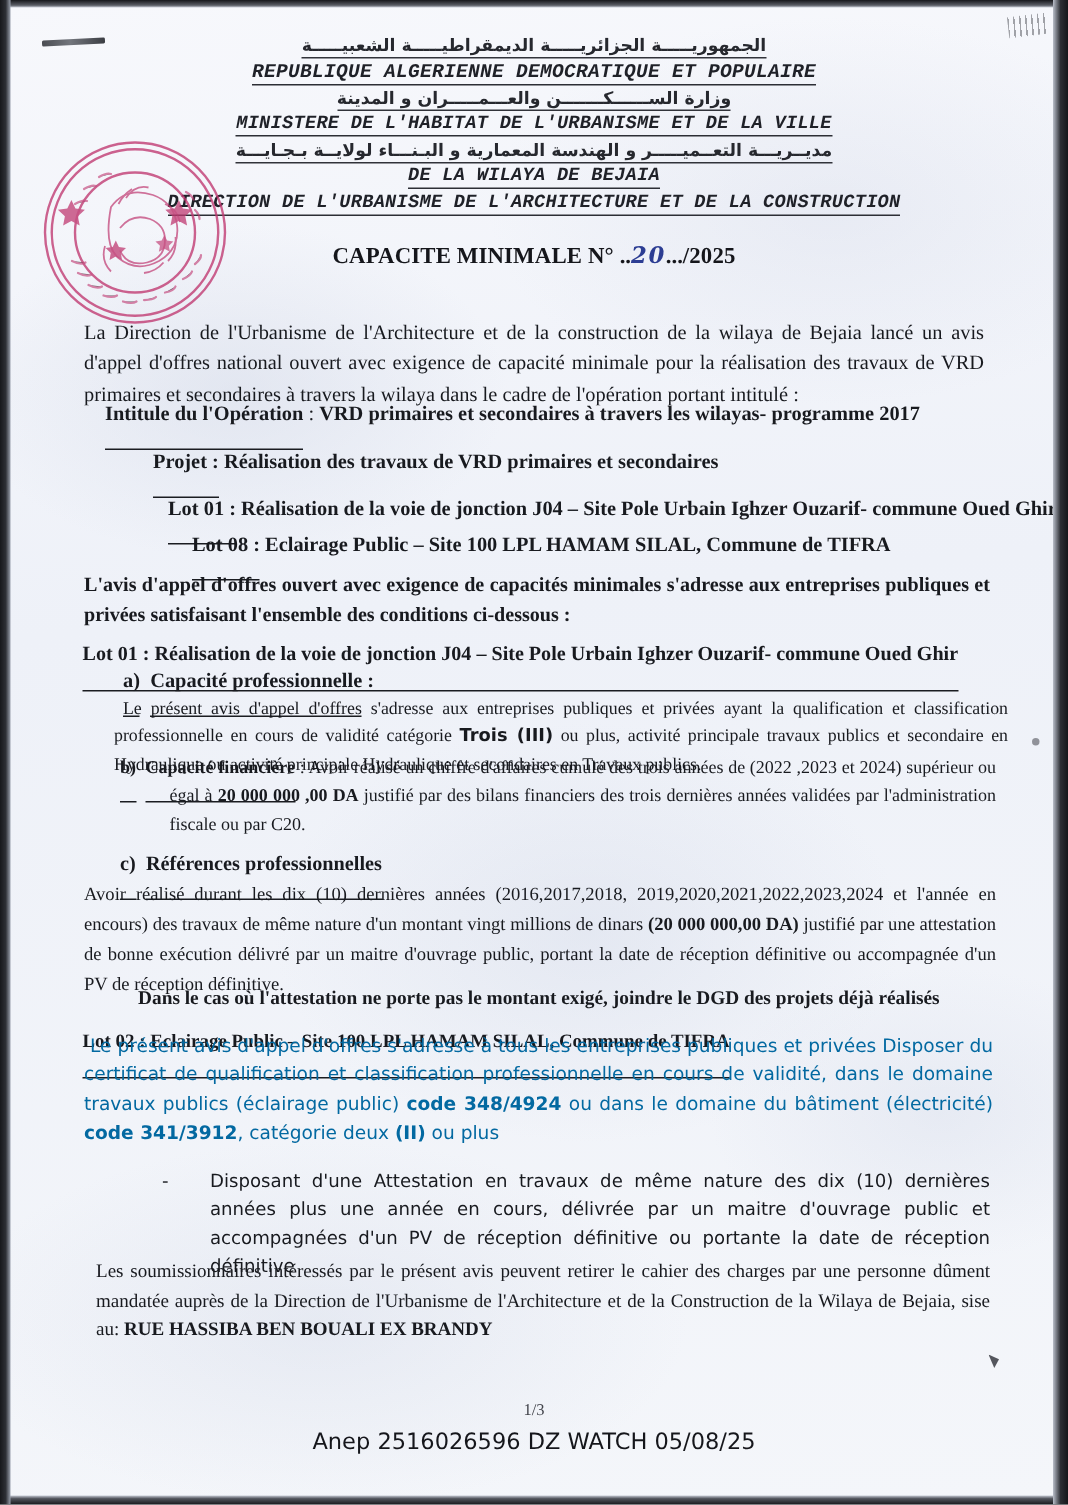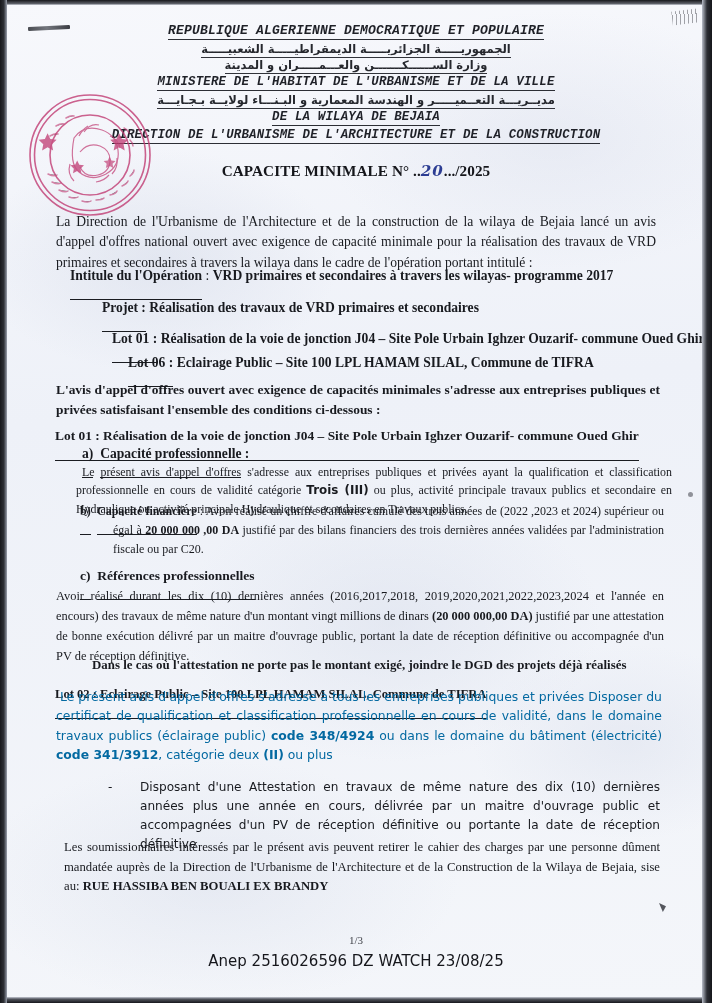--- a/index.html
+++ b/index.html
@@ -208,22 +208,22 @@
 </head>
 <body>
 
 <div id="page">
 
   <div id="paper-texture"></div>
 
   <div id="content">
 
     <div id="hdr">
+      <div class="hdr-line ar"><span>الجمهوريـــــة الجزائريـــــة الديمقراطيـــــة الشعبيـــــة</span></div>
       <div class="hdr-line fr"><span>REPUBLIQUE ALGERIENNE DEMOCRATIQUE ET POPULAIRE</span></div>
-      <div class="hdr-line ar"><span>الجمهوريـــــة الجزائريـــــة الديمقراطيـــــة الشعبيـــــة</span></div>
       <div class="hdr-line ar"><span>وزارة الســــــكـــــــن والعـــمـــــران و المدينة</span></div>
       <div class="hdr-line fr small"><span>MINISTERE DE L'HABITAT DE L'URBANISME ET DE LA VILLE</span></div>
       <div class="hdr-line ar"><span>مديــريـــة التعــميـــــر و الهندسة المعمارية و البـنـــاء لولايــة بـجـايـــة</span></div>
       <div class="hdr-line fr small"><span>DE LA WILAYA DE BEJAIA</span></div>
       <div class="hdr-line fr small"><span>DIRECTION DE L'URBANISME DE L'ARCHITECTURE ET DE LA CONSTRUCTION</span></div>
     </div>
 
     <div id="stamp">
       <svg viewBox="0 0 128 126" xmlns="http://www.w3.org/2000/svg">
         <g fill="none" stroke="#c03a72" stroke-width="1.6" opacity="0.9">
@@ -275,21 +275,21 @@
     </div>
 
     <div class="p just" id="intro">La Direction de l'Urbanisme de l'Architecture et de la construction de la wilaya de Bejaia lancé un avis d'appel d'offres national ouvert avec exigence de capacité minimale pour la réalisation des travaux de VRD primaires et secondaires à travers la wilaya dans le cadre de l'opération portant intitulé :</div>
 
     <div class="p" id="op-line"><span class="b uw">Intitule du l'Opération</span><span> : </span><span class="b">VRD primaires et secondaires à travers les wilayas- programme 2017</span></div>
 
     <div class="p" id="projet"><span class="uw">Projet :</span><span> Réalisation des travaux de VRD primaires et secondaires</span></div>
 
     <div class="p" id="lot01-l"><span class="uw">Lot 01 :</span><span> Réalisation de la voie de jonction J04 – Site Pole Urbain Ighzer Ouzarif- commune Oued Ghir</span></div>
 
-    <div class="p" id="lot02-l"><span class="uw">Lot 06 :</span><span> Eclairage Public – Site 100 LPL HAMAM SILAL, Commune de TIFRA</span></div>
+    <div class="p" id="lot02-l"><span class="uw">Lot 08 :</span><span> Eclairage Public – Site 100 LPL HAMAM SILAL, Commune de TIFRA</span></div>
 
     <div class="p just" id="avis-bold">L'avis d'appel d'offres ouvert avec exigence de capacités minimales s'adresse aux entreprises publiques et privées satisfaisant l'ensemble des conditions ci-dessous :</div>
 
     <div class="p uw" id="lot01-head">Lot 01 : Réalisation de la voie de jonction J04 – Site Pole Urbain Ighzer Ouzarif- commune Oued Ghir</div>
 
     <div class="p" id="cap-pro-h"><span class="uw">a)</span>&nbsp;&nbsp;<span class="uw">Capacité professionnelle</span><span> :</span></div>
 
     <div class="p just" id="cap-pro-p">&nbsp;<span>Le présent avis d'appel d'offres s'adresse aux entreprises publiques et privées ayant la qualification et classification professionnelle en cours de validité catégorie </span><span class="b sans">Trois</span><span class="b sans"> (III)</span><span> ou plus, activité principale travaux publics et secondaire en Hydraulique ou activité principale Hydraulique et secondaires en Travaux publics.</span></div>
 
     <div class="p just" id="cap-fin">
@@ -307,21 +307,21 @@
     <div class="p just sans" id="lot02-p">&nbsp;<span>Le présent avis d'appel d'offres s'adresse à tous les entreprises publiques et privées Disposer du certificat de qualification et classification professionnelle en cours de validité, dans le domaine travaux publics (éclairage public) </span><span class="b">code 348/4924</span><span> ou dans le domaine du bâtiment (électricité) </span><span class="b">code 341/3912</span><span>, catégorie deux </span><span class="b">(II)</span><span> ou plus</span></div>
 
     <div class="p just sans" id="lot02-bullet">
       <span class="dash">-</span>
       <span class="btxt">Disposant d'une Attestation en travaux de même nature des dix (10) dernières années plus une année en cours, délivrée par un maitre d'ouvrage public et accompagnées d'un PV de réception définitive ou portante la date de réception définitive</span>
     </div>
 
     <div class="p just" id="closing"><span>Les soumissionnaires intéressés par le présent avis peuvent retirer le cahier des charges par une personne dûment mandatée auprès de  la Direction  de  l'Urbanisme  de l'Architecture et  de  la  Construction de la  Wilaya  de Bejaia, sise au: </span><span class="b">RUE HASSIBA BEN BOUALI EX BRANDY</span></div>
 
     <div class="p" id="pagenum">1/3</div>
-    <div class="p sans" id="anep">Anep 2516026596 DZ WATCH 23/08/25</div>
+    <div class="p sans" id="anep">Anep 2516026596 DZ WATCH 05/08/25</div>
 
   </div>
 
   <div class="speck" id="speck-topleft"></div>
   <div class="speck" id="speck-topright"></div>
   <div class="speck" id="speck-midright"></div>
   <div class="speck" id="speck-leftmark"></div>
 
   <div class="edge" id="edge-top"></div>
   <div class="edge" id="edge-bottom"></div>

